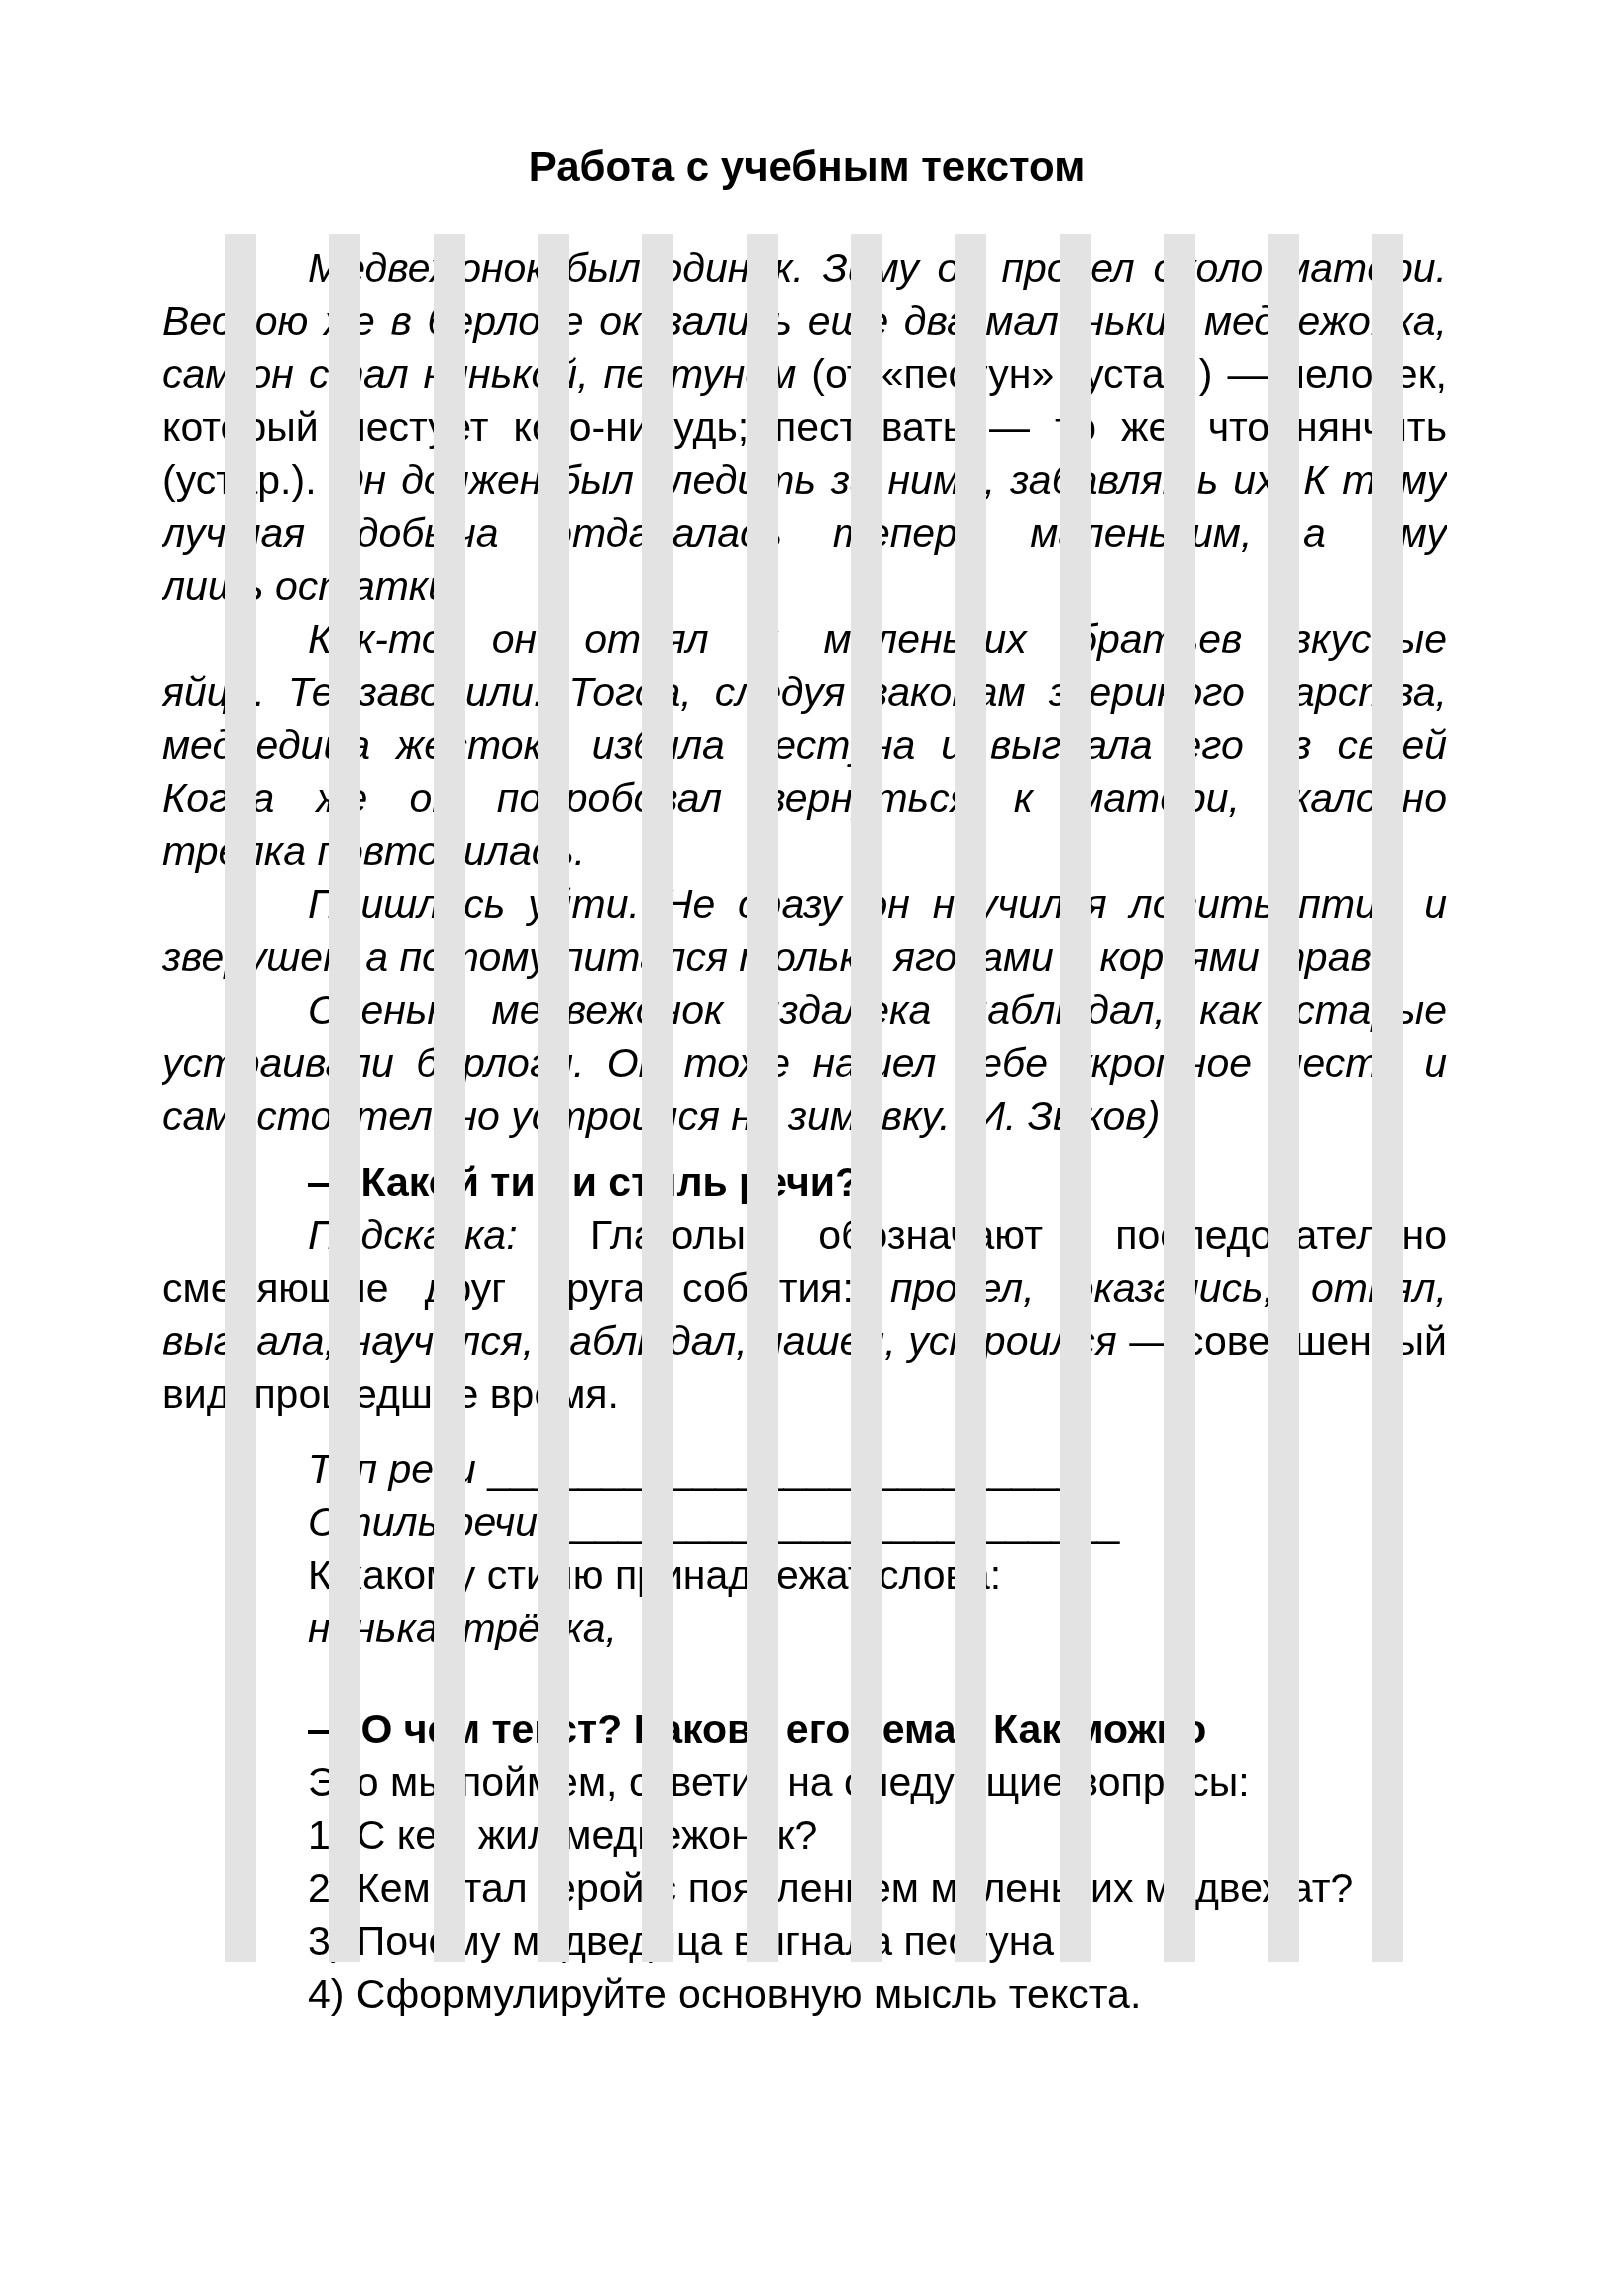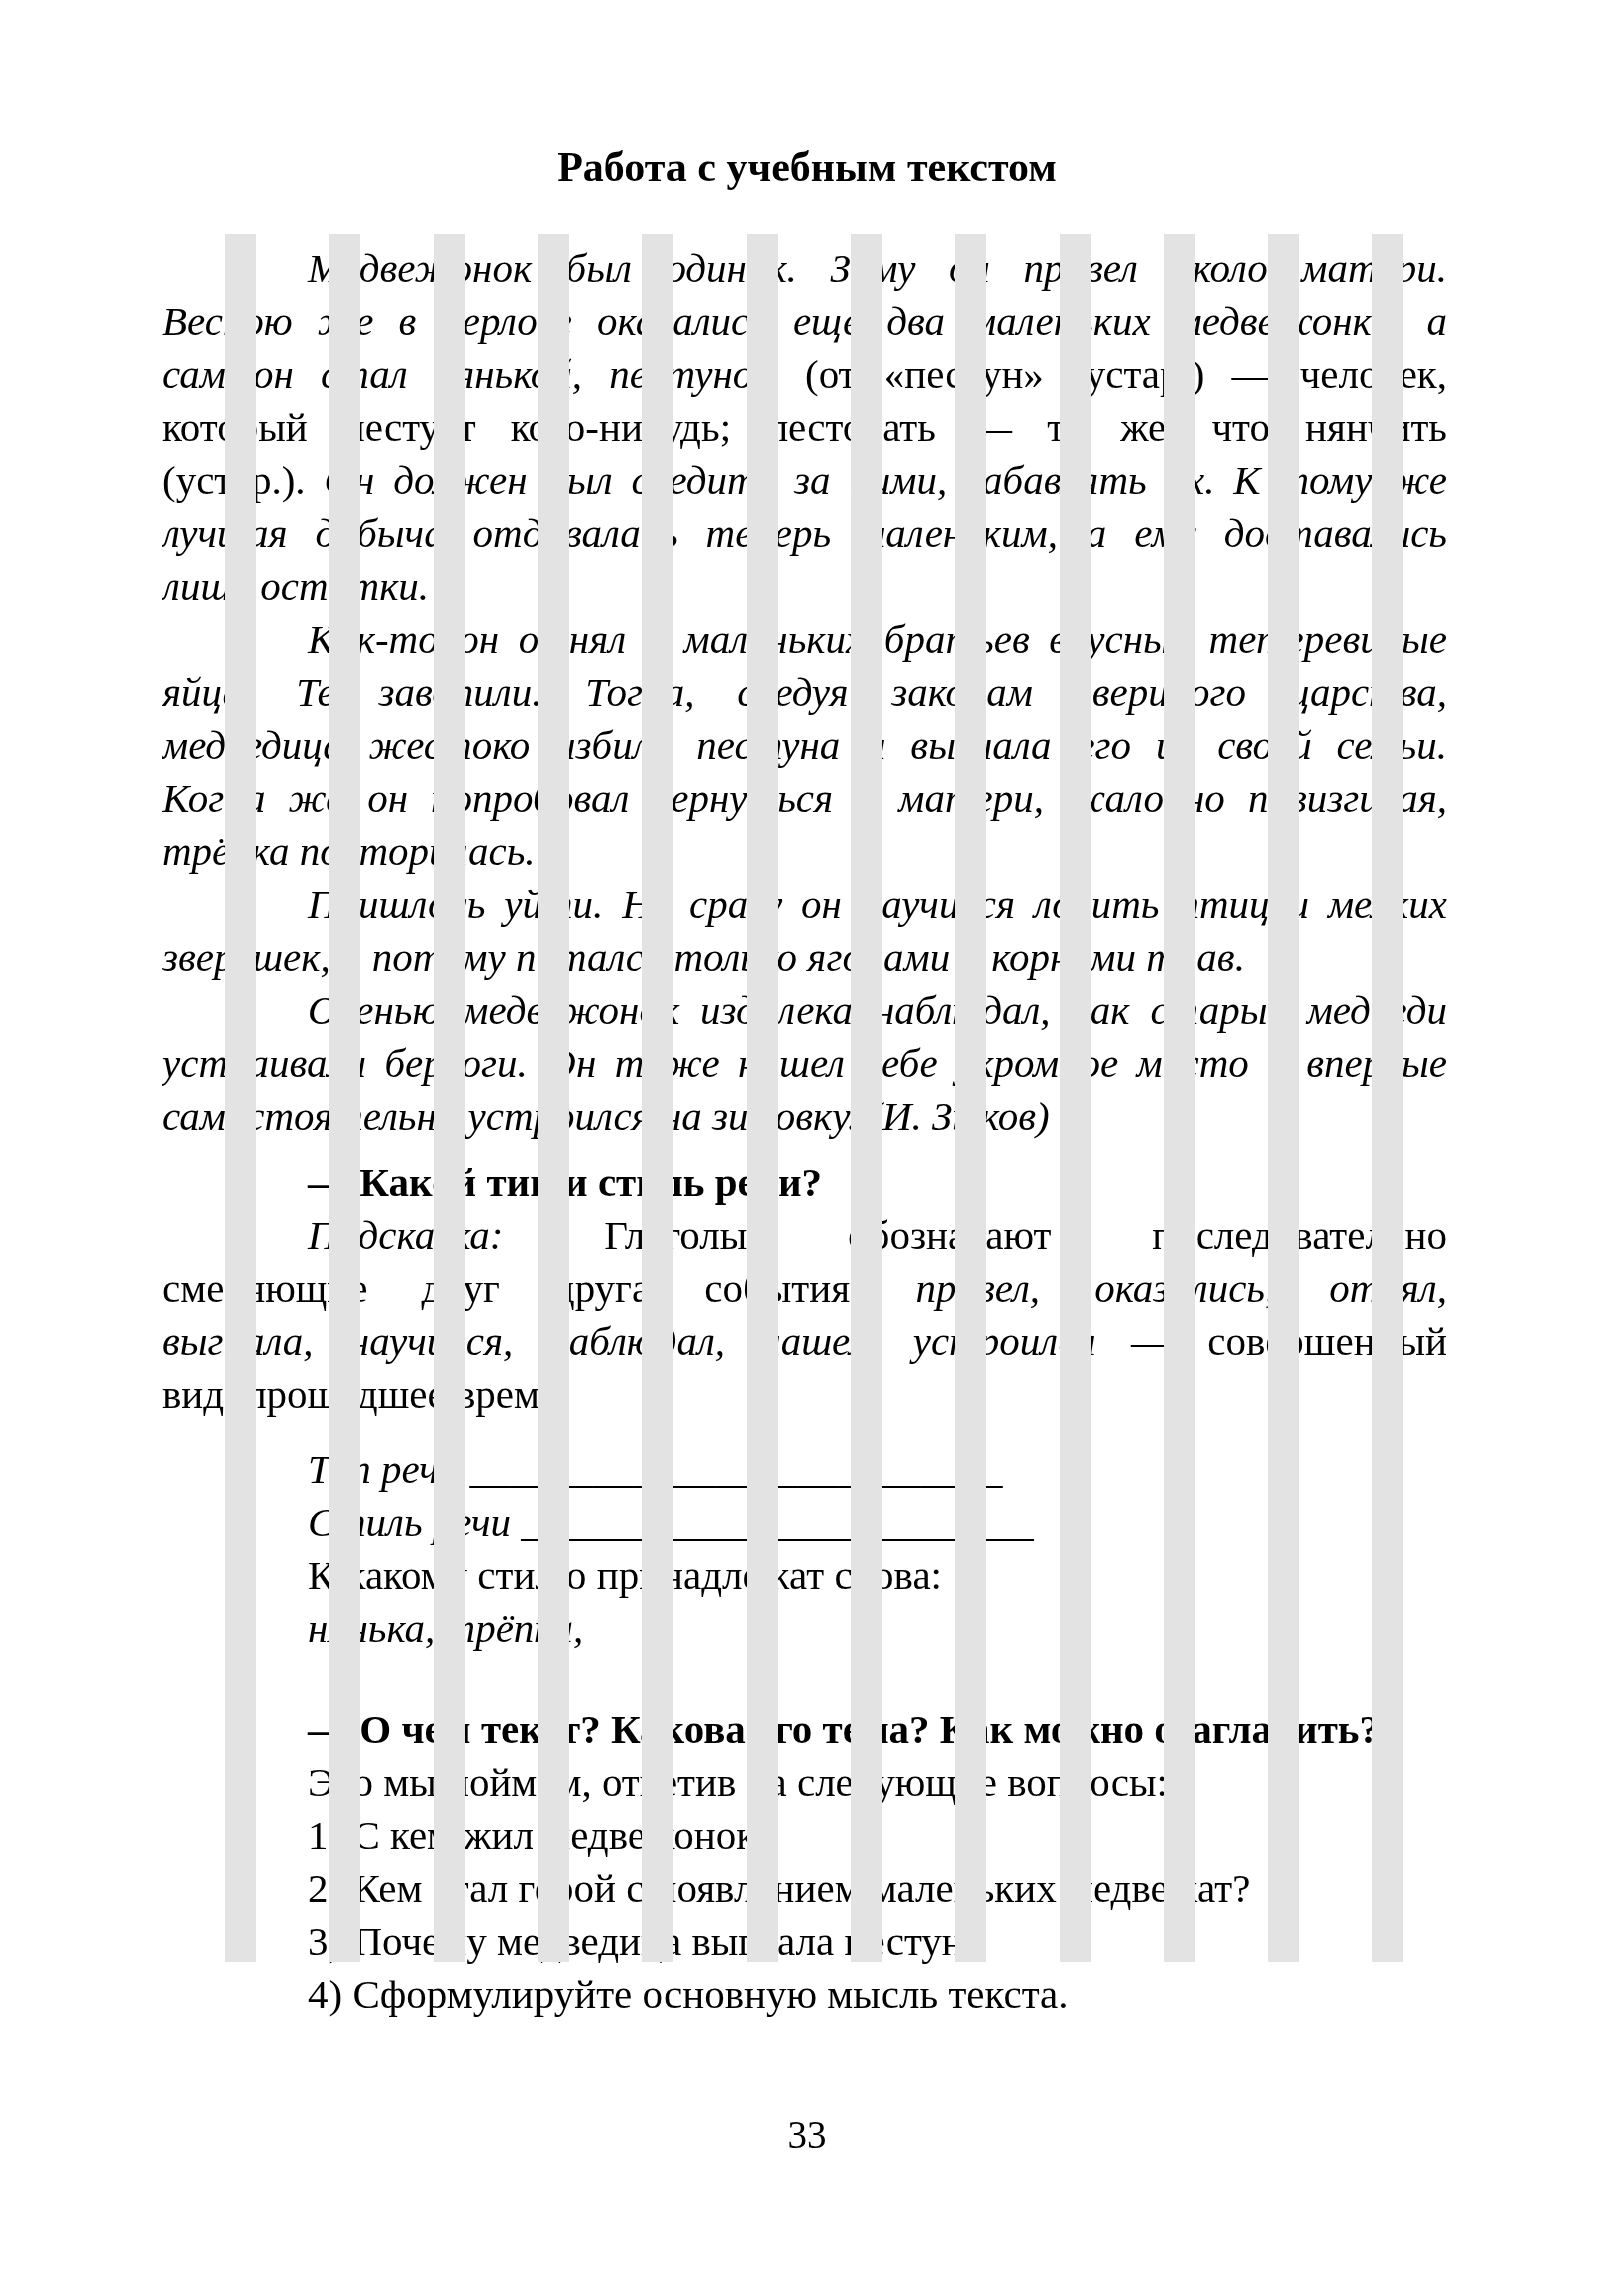--- a/index.html
+++ b/index.html
@@ -1,17 +1,17 @@
 <!DOCTYPE html>
 <html style="font-size:14.8px"><head>
 <meta charset="utf-8">
 <style>
   html,body{margin:0;padding:0;background:#fff;}
   .page{position:relative;width:1614px;height:2290px;background:#ffffff;
-        font-family:Liberation Serif, serif;color:#000;overflow:hidden;}
+        font-family:Liberation Sans, sans-serif;color:#000;overflow:hidden;}
   .title{position:absolute;top:140px;left:0;width:100%;text-align:center;
          font-weight:bold;font-size:42px;line-height:54px;}
   .col{position:absolute;left:162px;top:242px;width:1285px;font-size:41px;}
   .line{height:53px;line-height:53px;overflow:hidden;}
   .line.just{text-align:justify;text-align-last:justify;}
   .line.ind{padding-left:146px;}
   .it{font-style:italic;}
   .bold{font-weight:bold;}
   .rm{font-style:normal;}
   .stripe{position:absolute;top:234px;width:31px;height:1728px;background:#e3e3e3;z-index:3;}
@@ -69,21 +69,20 @@
       <div>
         <div class="line ind"><span class="rm">Это мы поймем, ответив на следующие вопросы:</span></div>
       </div>
       <div>
         <div class="line ind"><span class="rm">1) С кем жил медвежонок?</span></div>
         <div class="line ind"><span class="rm">2) Кем стал герой с появлением маленьких медвежат?</span></div>
         <div class="line ind"><span class="rm">3) Почему медведица выгнала пестуна</span></div>
         <div class="line ind"><span class="rm">4) Сформулируйте основную мысль текста.</span></div>
       </div>
     </div>
-  <div class="pagenum">33</div>
 <div class="stripe" style="left: 225px; background: rgb(227, 227, 227);"></div>
     <div class="stripe" style="left: 329px; background: rgb(227, 227, 227);"></div>
     <div class="stripe" style="left: 434px; background: rgb(227, 227, 227);"></div>
     <div class="stripe" style="left: 538px; background: rgb(227, 227, 227);"></div>
     <div class="stripe" style="left: 642px; background: rgb(227, 227, 227);"></div>
     <div class="stripe" style="left: 747px; background: rgb(227, 227, 227);"></div>
     <div class="stripe" style="left: 851px; background: rgb(227, 227, 227);"></div>
     <div class="stripe" style="left: 955px; background: rgb(227, 227, 227);"></div>
     <div class="stripe" style="left: 1060px; background: rgb(227, 227, 227);"></div>
     <div class="stripe" style="left: 1164px; background: rgb(227, 227, 227);"></div>

